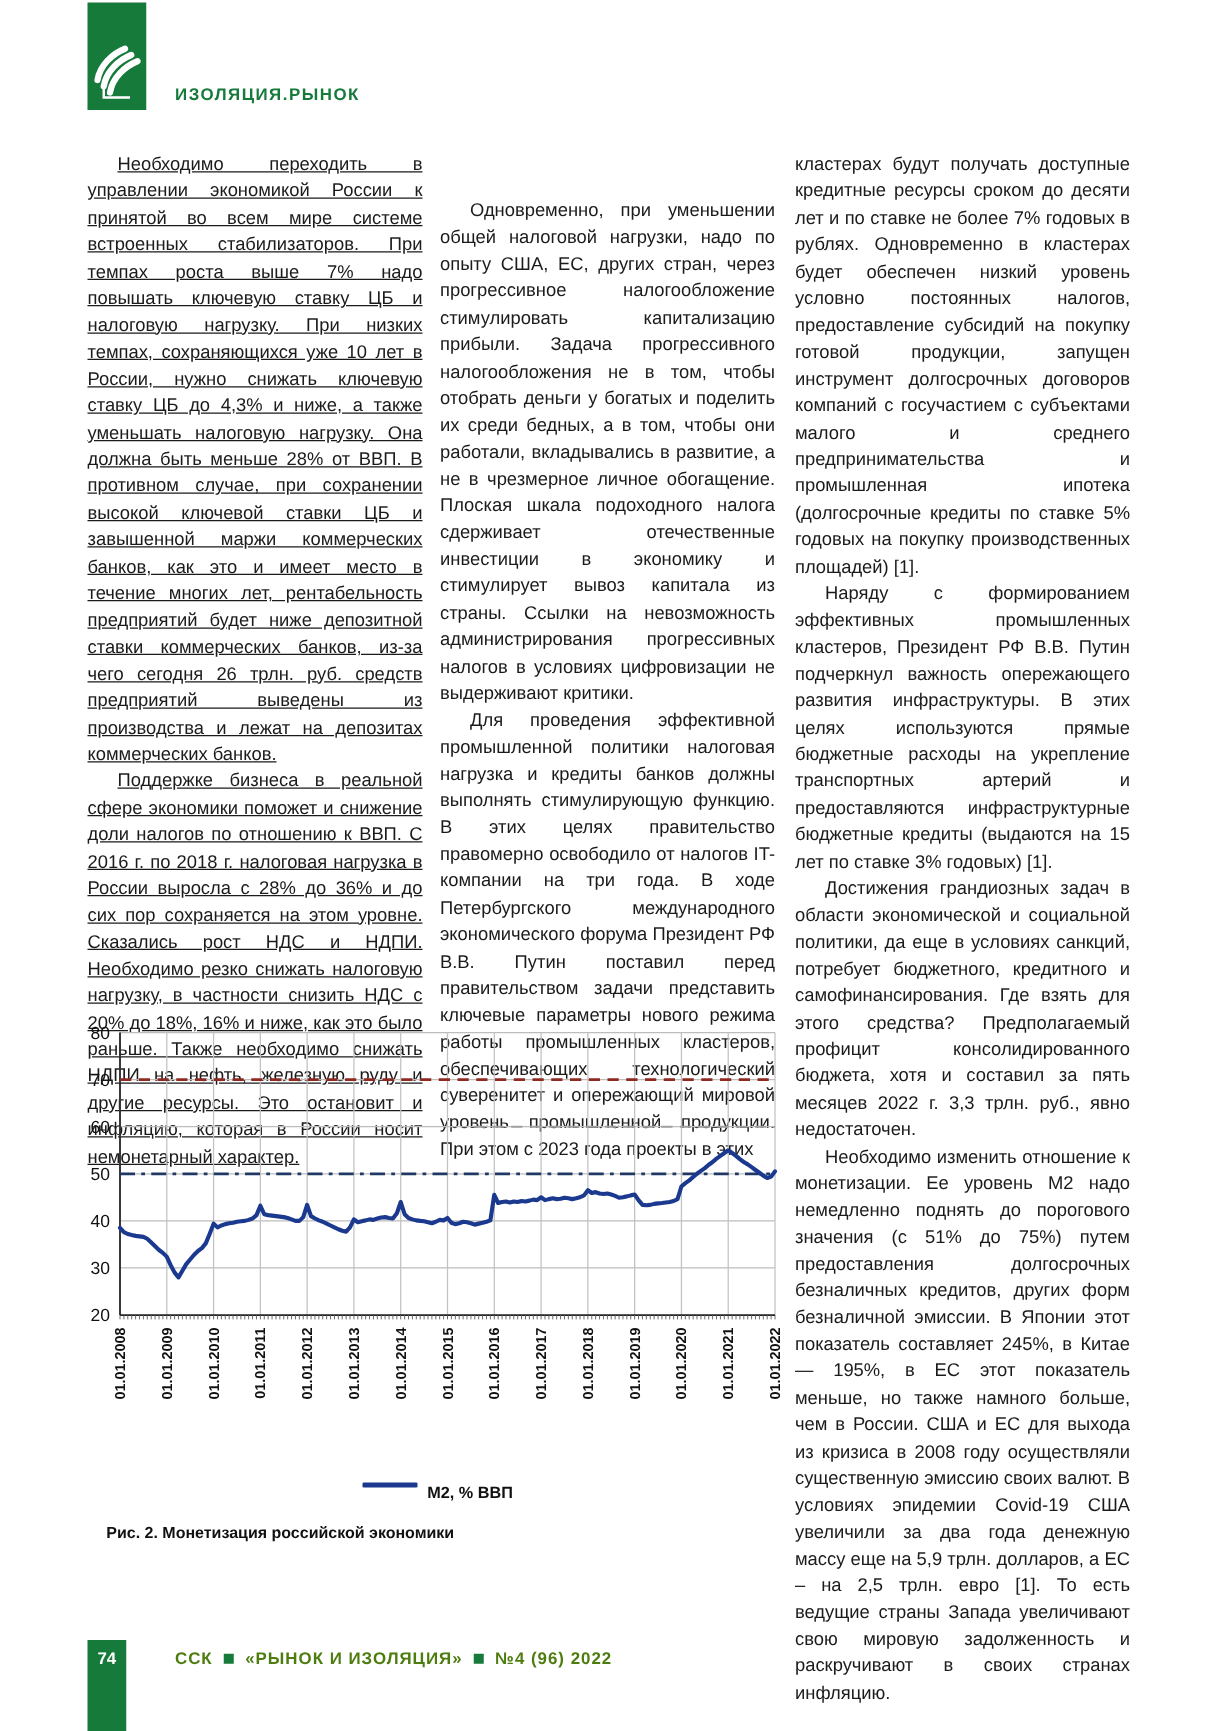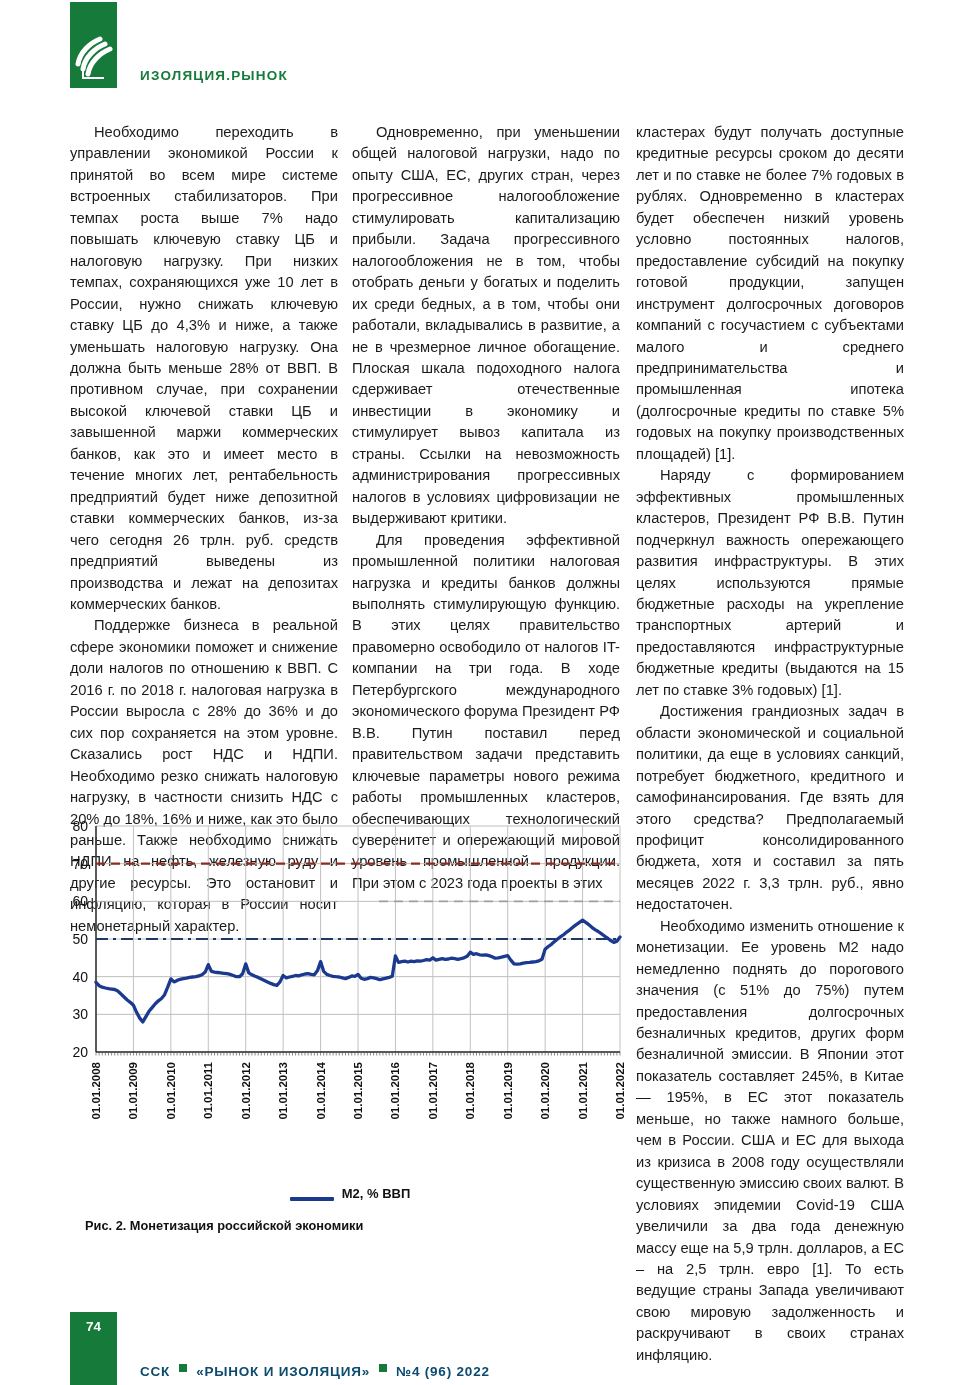--- a/index.html
+++ b/index.html
@@ -10,36 +10,36 @@
   
   .logo-box{left:70px;top:2px;width:47px;height:86px;background:#167a3b;}
   .section-title{left:140px;top:68px;font-size:13.5px;font-weight:700;
        letter-spacing:1.2px;color:#167a3b;}
 
   
   .col{top:122px;width:268px;font-size:14.7px;line-height:21.45px;
        text-align:justify;color:#1b1b1b;}
   .col p{margin:0;text-indent:24px;}
   .col p.no-indent{text-indent:0;}
-  #col1{left:70px;} #col2{left:352px;} #col3{left:636px;}
+  #col1{left:70px;text-decoration:underline;} #col2{left:352px;margin-top:37px;} #col3{left:636px;}
 
   
   .figure-wrap{left:60px;top:814px;width:580px;height:352px;}
-  .legend-row{left:60px;top:1186px;width:580px;display:flex;align-items:flex-end;
+  .legend-row{left:60px;top:1186px;width:580px;display:flex;align-items:flex-start;
        justify-content:center;gap:8px;}
   .legend-swatch{width:44px;height:4px;background:#1b3a8f;border-radius:1px;}
   .legend-label{font-size:13px;font-weight:700;color:#111;}
   .fig-caption{left:85px;top:1218px;font-size:12.8px;font-weight:700;color:#111;}
 
   
-  .footer-box{left:70px;top:1312px;width:47px;height:73px;background:#167a3b;
+  .footer-box{left:70px;top:1312px;width:31px;height:73px;background:#167a3b;
        text-align:center;}
   .footer-page{display:block;margin-top:7px;color:#ffffff;font-size:13.5px;font-weight:700;}
-  .footer-row{left:140px;top:1319px;display:flex;gap:9px;
-       color:#0c4a6e;font-size:13.5px;font-weight:700;letter-spacing:0.8px;margin-top:45px;}
+  .footer-row{left:140px;top:1319px;display:flex;align-items:center;gap:9px;
+       color:#4d7c0f;font-size:13.5px;font-weight:700;letter-spacing:0.8px;}
   .sep-square{width:8px;height:8px;background:#167a3b;display:inline-block;}
 </style>
 </head>
 <body>
 
 <div class="abs logo-box">
   <svg width="47" height="86" viewBox="0 0 47 86">
     <path d="M8 62 C10 50, 20 41, 30 37" fill="none" stroke="#ffffff" stroke-width="5" stroke-linecap="round"></path>
     <path d="M13 67 C15 55, 25 46, 35 42" fill="none" stroke="#ffffff" stroke-width="5" stroke-linecap="round"></path>
     <path d="M18 72 C20 60, 30 51, 40 47" fill="none" stroke="#ffffff" stroke-width="5" stroke-linecap="round"></path>

